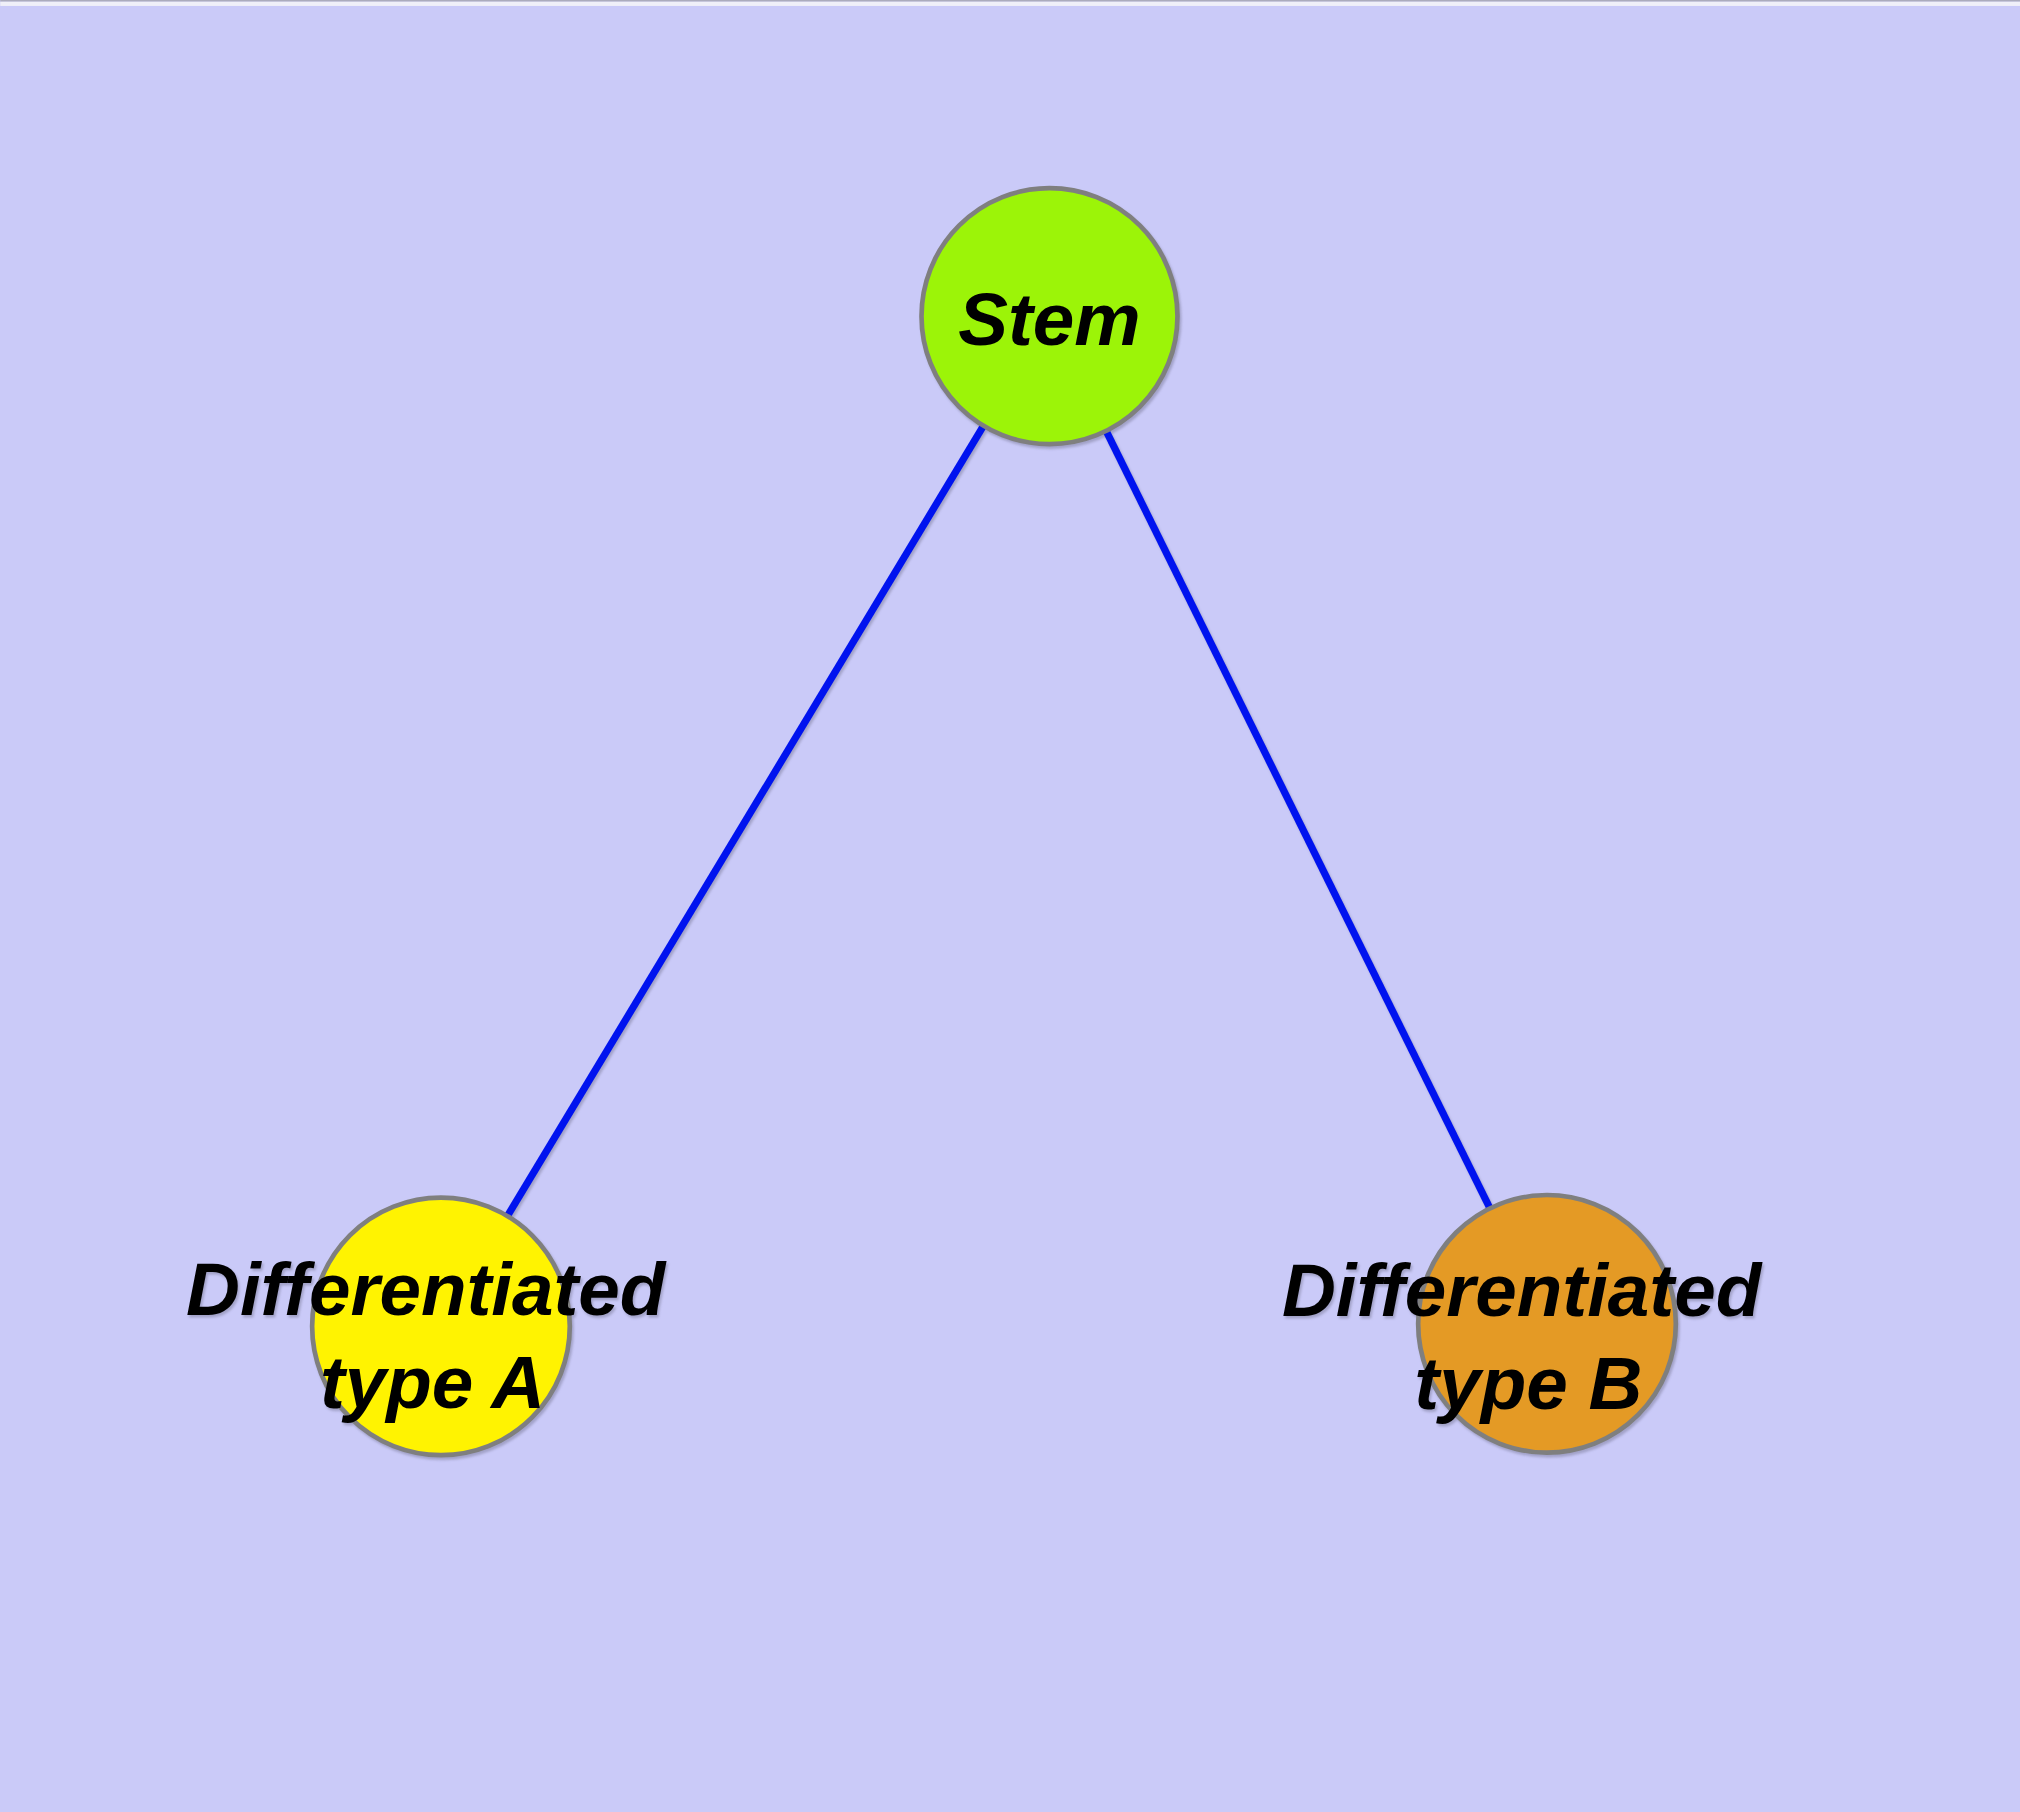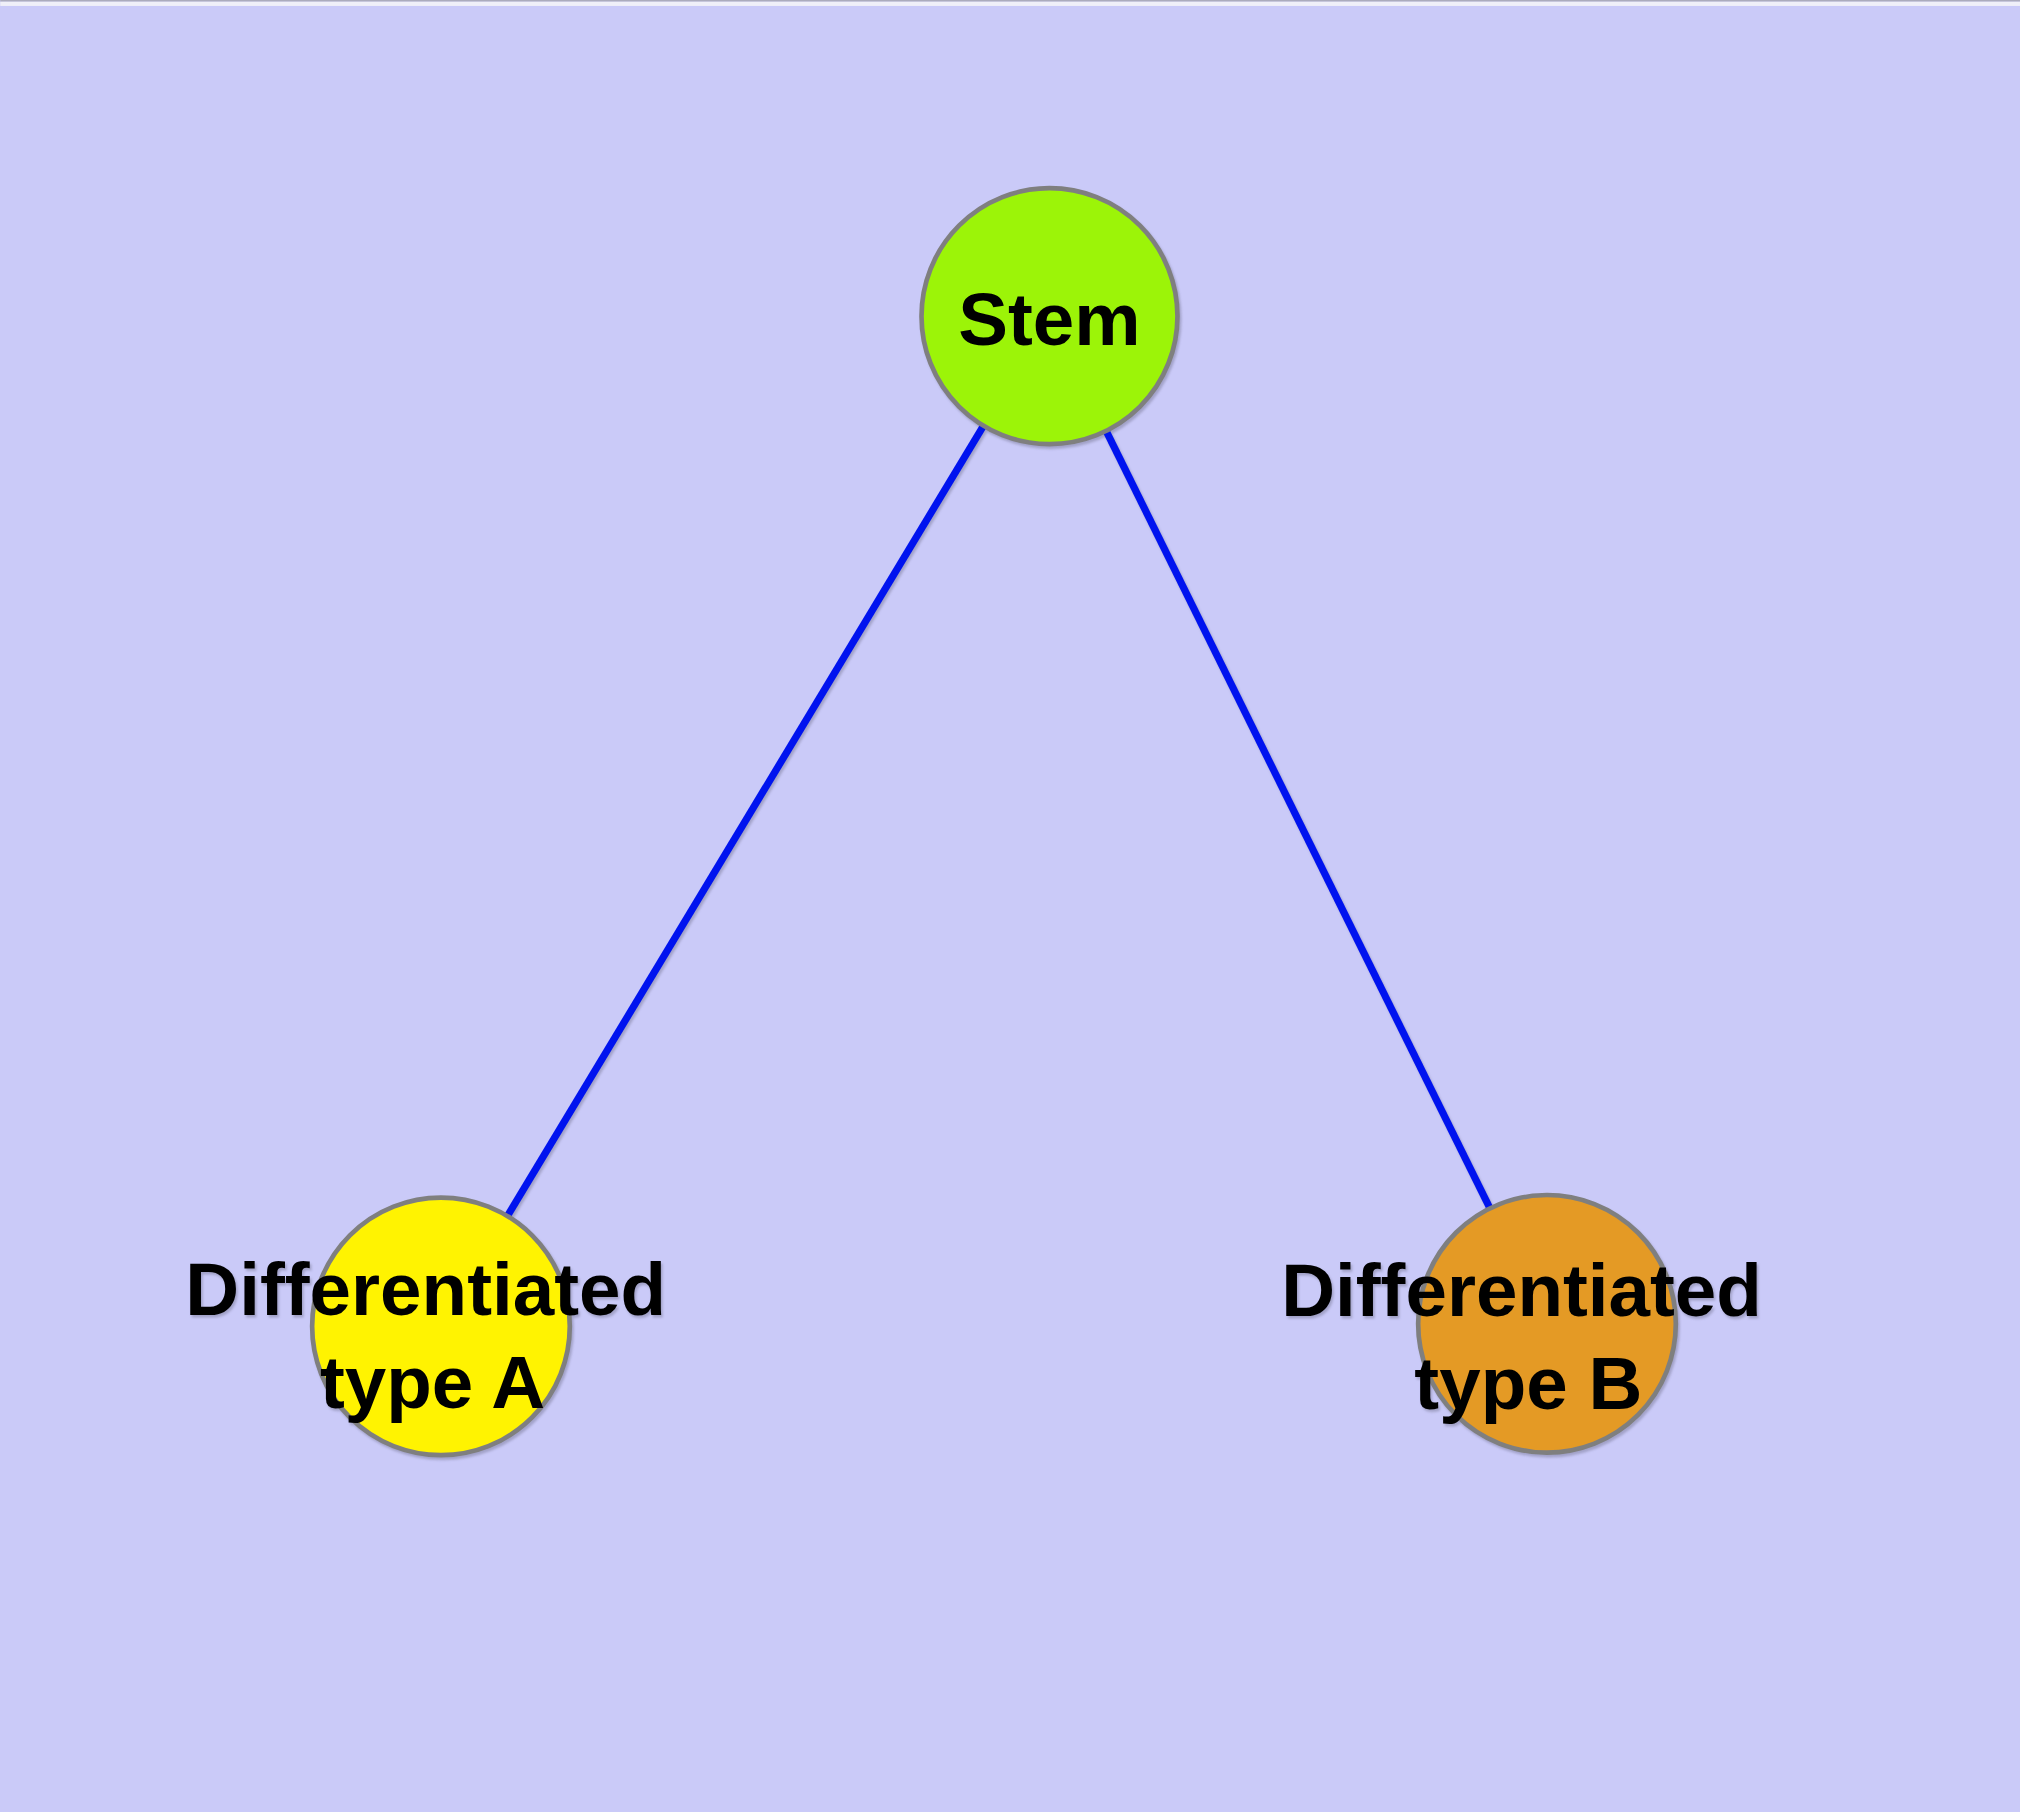--- a/index.html
+++ b/index.html
@@ -7,20 +7,21 @@
     padding: 0;
     width: 2021px;
     height: 1812px;
     overflow: hidden;
     background: #CACAF8;
   }
   .stage {
     position: relative;
     width: 2021px;
     height: 1812px;
+    font-style: italic;
   }
   svg.diagram {
     position: absolute;
     inset: 0;
     display: block;
   }
   .graph-layer {
     filter: drop-shadow(2px 3px 1px rgba(70,70,90,0.30));
   }
   .node {

